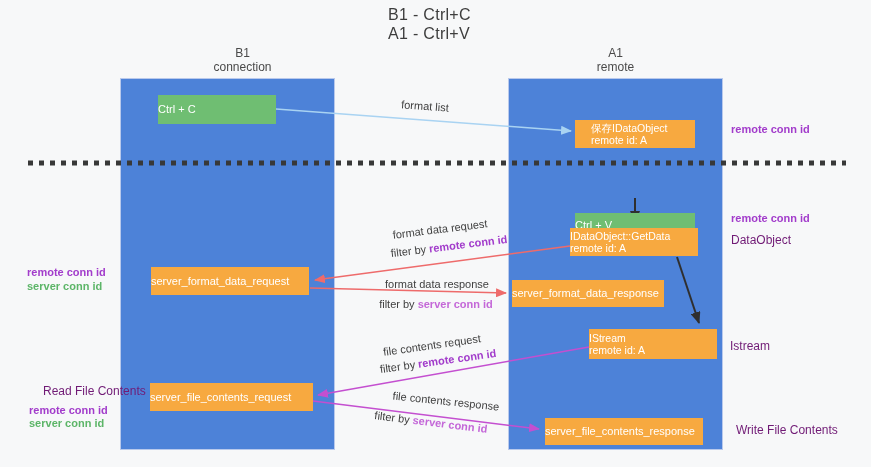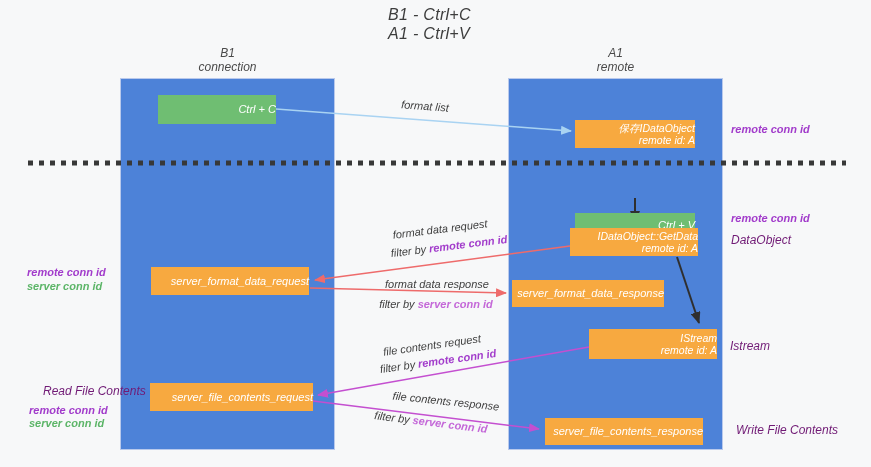--- a/index.html
+++ b/index.html
@@ -1,28 +1,28 @@
 <!DOCTYPE html>
 <html><head>
 <meta charset="utf-8">
 <style>
   html,body{margin:0;padding:0;}
   body{font-family:"Liberation Sans","DejaVu Sans",sans-serif;background:#f7f8f9;}
-  .canvas{position:relative;width:849px;height:467px;background:#f7f8f9;overflow:hidden;font-style:italic;}
+  .canvas{position:relative;width:849px;height:467px;background:#f7f8f9;overflow:hidden;}
 
   .title{position:absolute;left:388px;top:5px;font-size:16px;color:#3d3d3d;line-height:19px;letter-spacing:.3px;}
 
   .lane{position:absolute;top:78px;width:215px;height:372px;background:#4d82d8;border:1px solid #b9c9ec;box-sizing:border-box;z-index:1;}
   .lane-b1{left:120px;}
   .lane-a1{left:508px;}
   .lane-header{position:absolute;top:46px;width:215px;text-align:center;font-size:12px;color:#4a4a4a;line-height:14px;z-index:4;}
 
   .arrows{position:absolute;left:0;top:0;z-index:2;}
 
-  .node{position:absolute;z-index:3;display:flex;flex-direction:column;align-items:flex-end;justify-content:center;color:#ffffff;font-size:11px;line-height:13px;text-align:center;box-sizing:border-box;}
+  .node{position:absolute;z-index:3;display:flex;flex-direction:column;align-items:flex-start;justify-content:center;color:#ffffff;font-size:11px;line-height:13px;text-align:center;box-sizing:border-box;}
   .green{background:#6fbe72;}
   .orange{background:#f7a940;}
 
   .edge-label{position:absolute;z-index:4;white-space:nowrap;font-size:11px;color:#3f3f3f;transform:translate(-50%,-50%);}
   .rneg7{transform:translate(-50%,-50%) rotate(-7deg);}
   .rneg8{transform:translate(-50%,-50%) rotate(-8deg);}
   .rpos4{transform:translate(-50%,-50%) rotate(4deg);}
   .rpos6{transform:translate(-50%,-50%) rotate(6deg);}
   .rpos7{transform:translate(-50%,-50%) rotate(7deg);}
   .flt{margin-right:3px;}
@@ -37,21 +37,21 @@
 </head>
 <body>
 
 <div class="canvas">
 
   <div class="title">
     <div>B1 - Ctrl+C</div>
     <div>A1 - Ctrl+V</div>
   </div>
 
-  <div class="lane-header" style="left:120px">
+  <div class="lane-header" style="left:135px">
     <div>B1</div>
     <div>connection</div>
   </div>
   <div class="lane-header" style="left:508px">
     <div>A1</div>
     <div>remote</div>
   </div>
 
   <div class="lane lane-b1"></div>
   <div class="lane lane-a1"></div>

